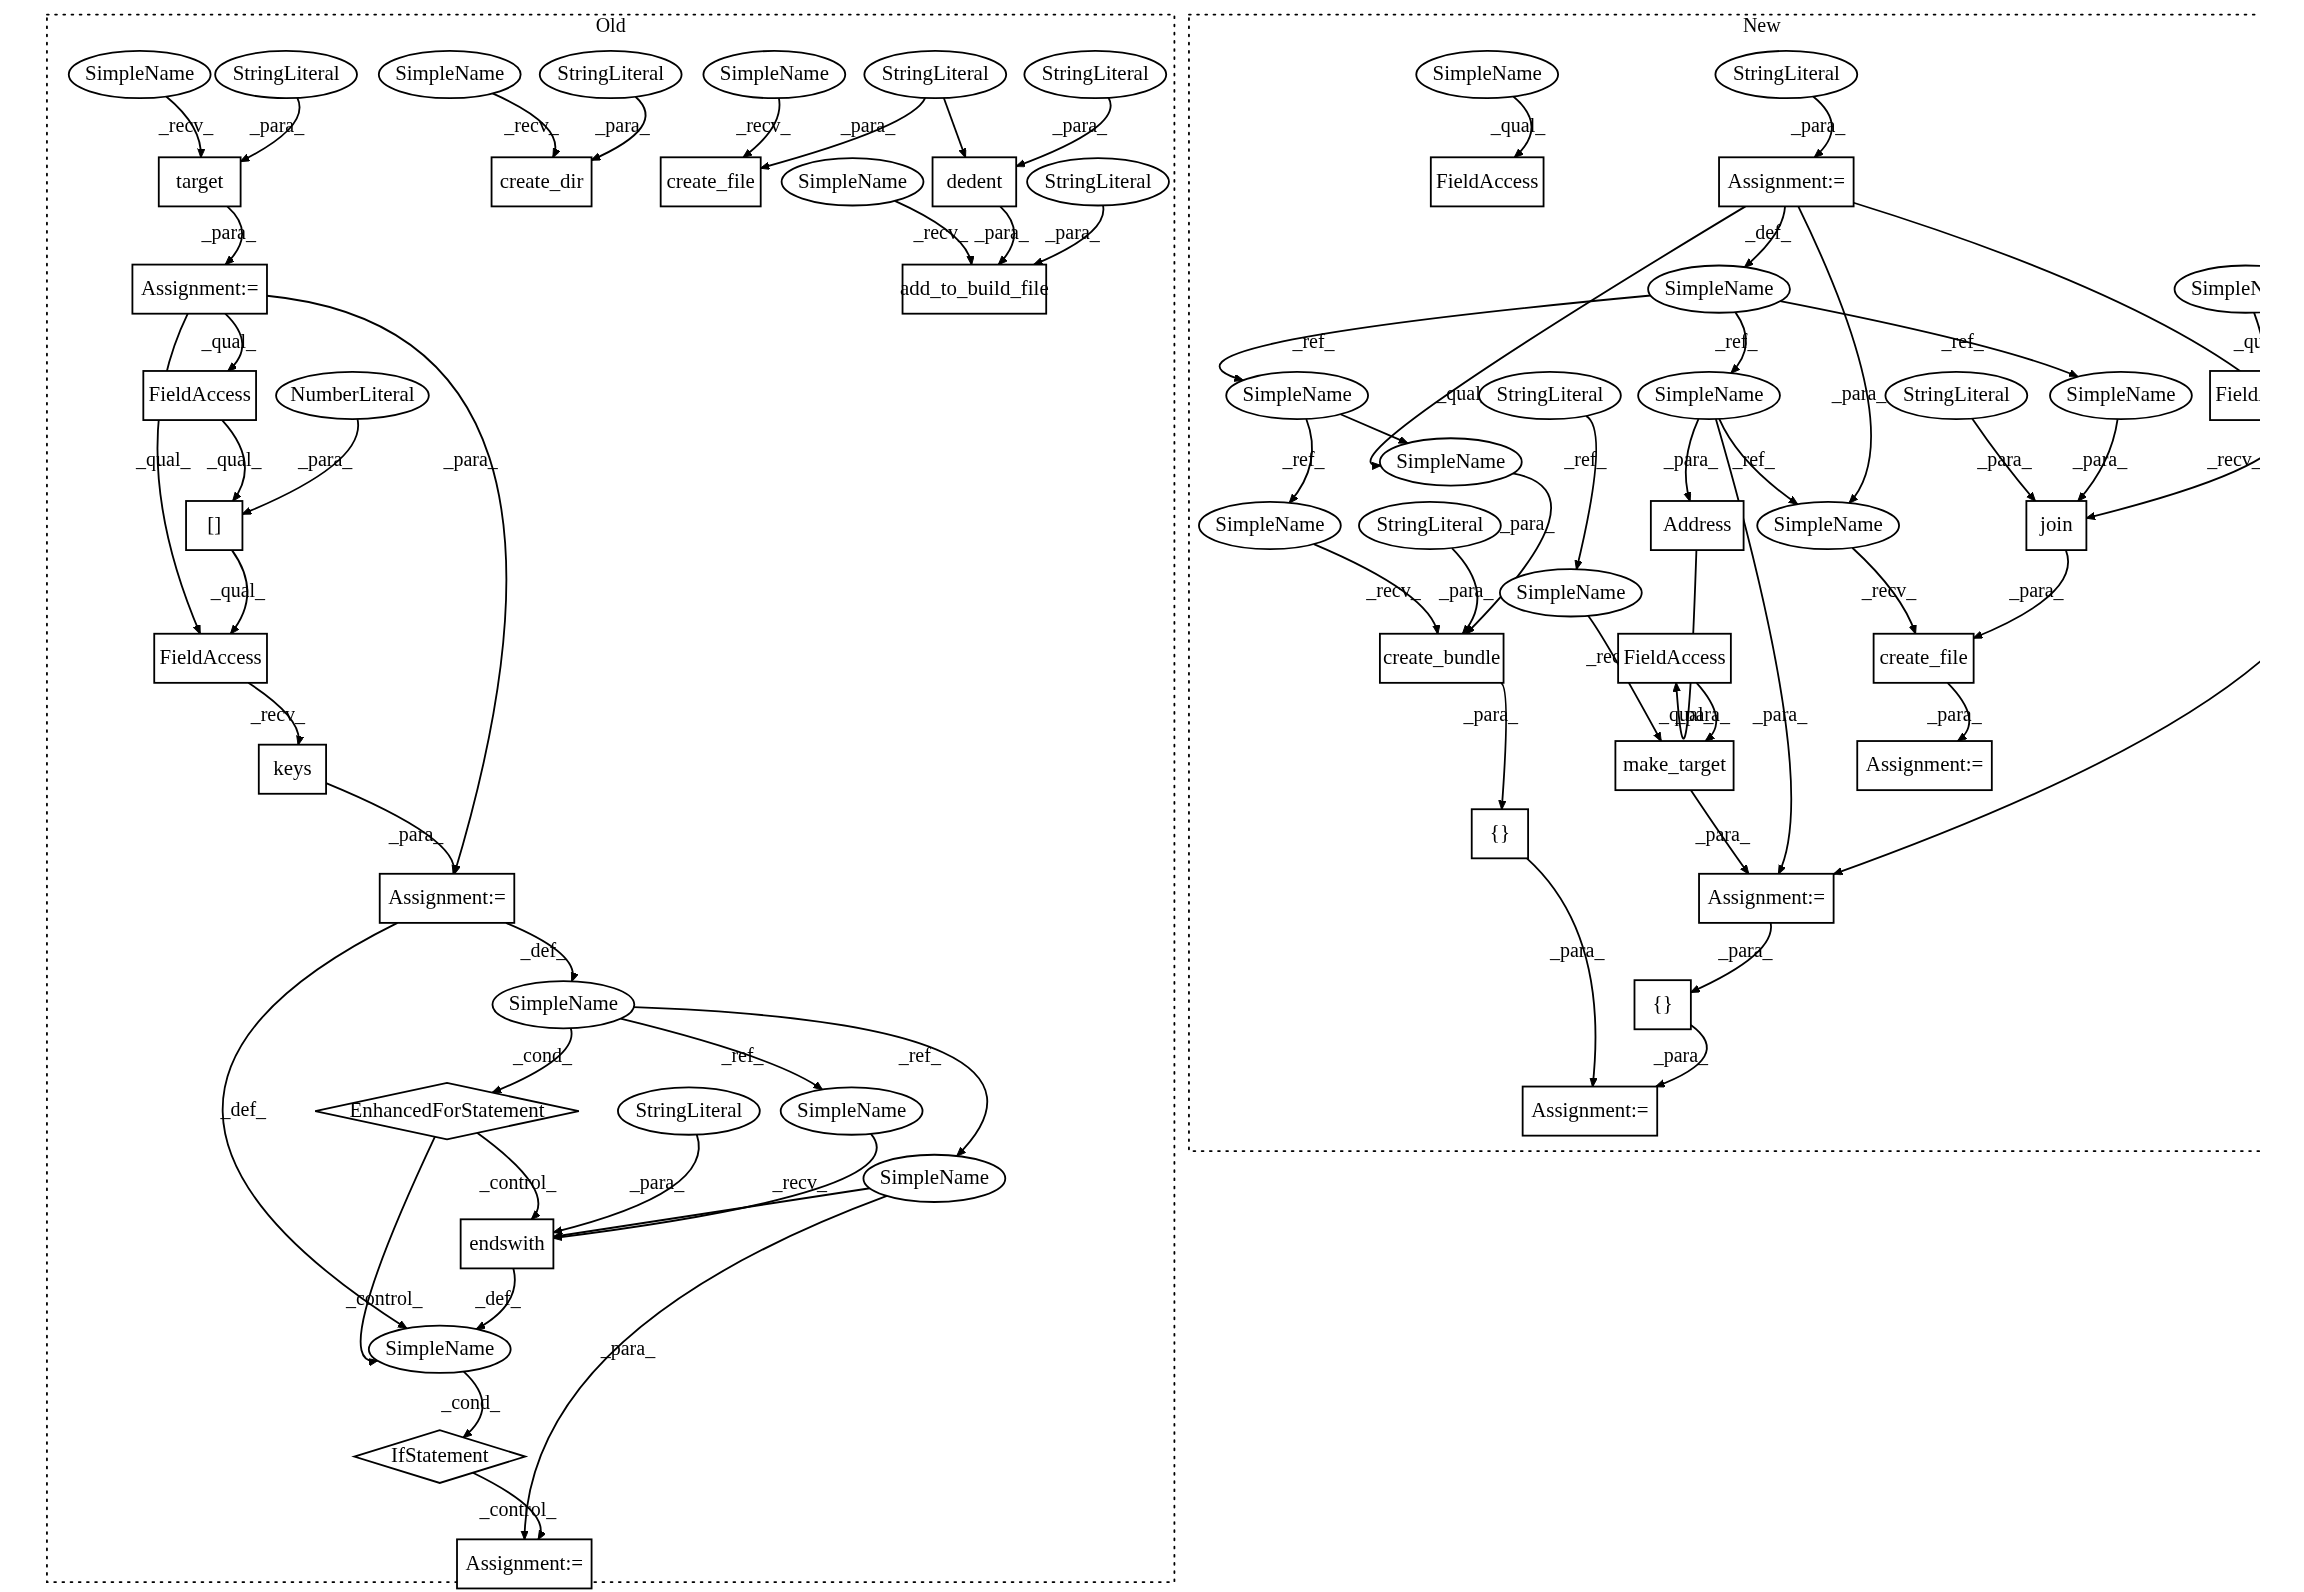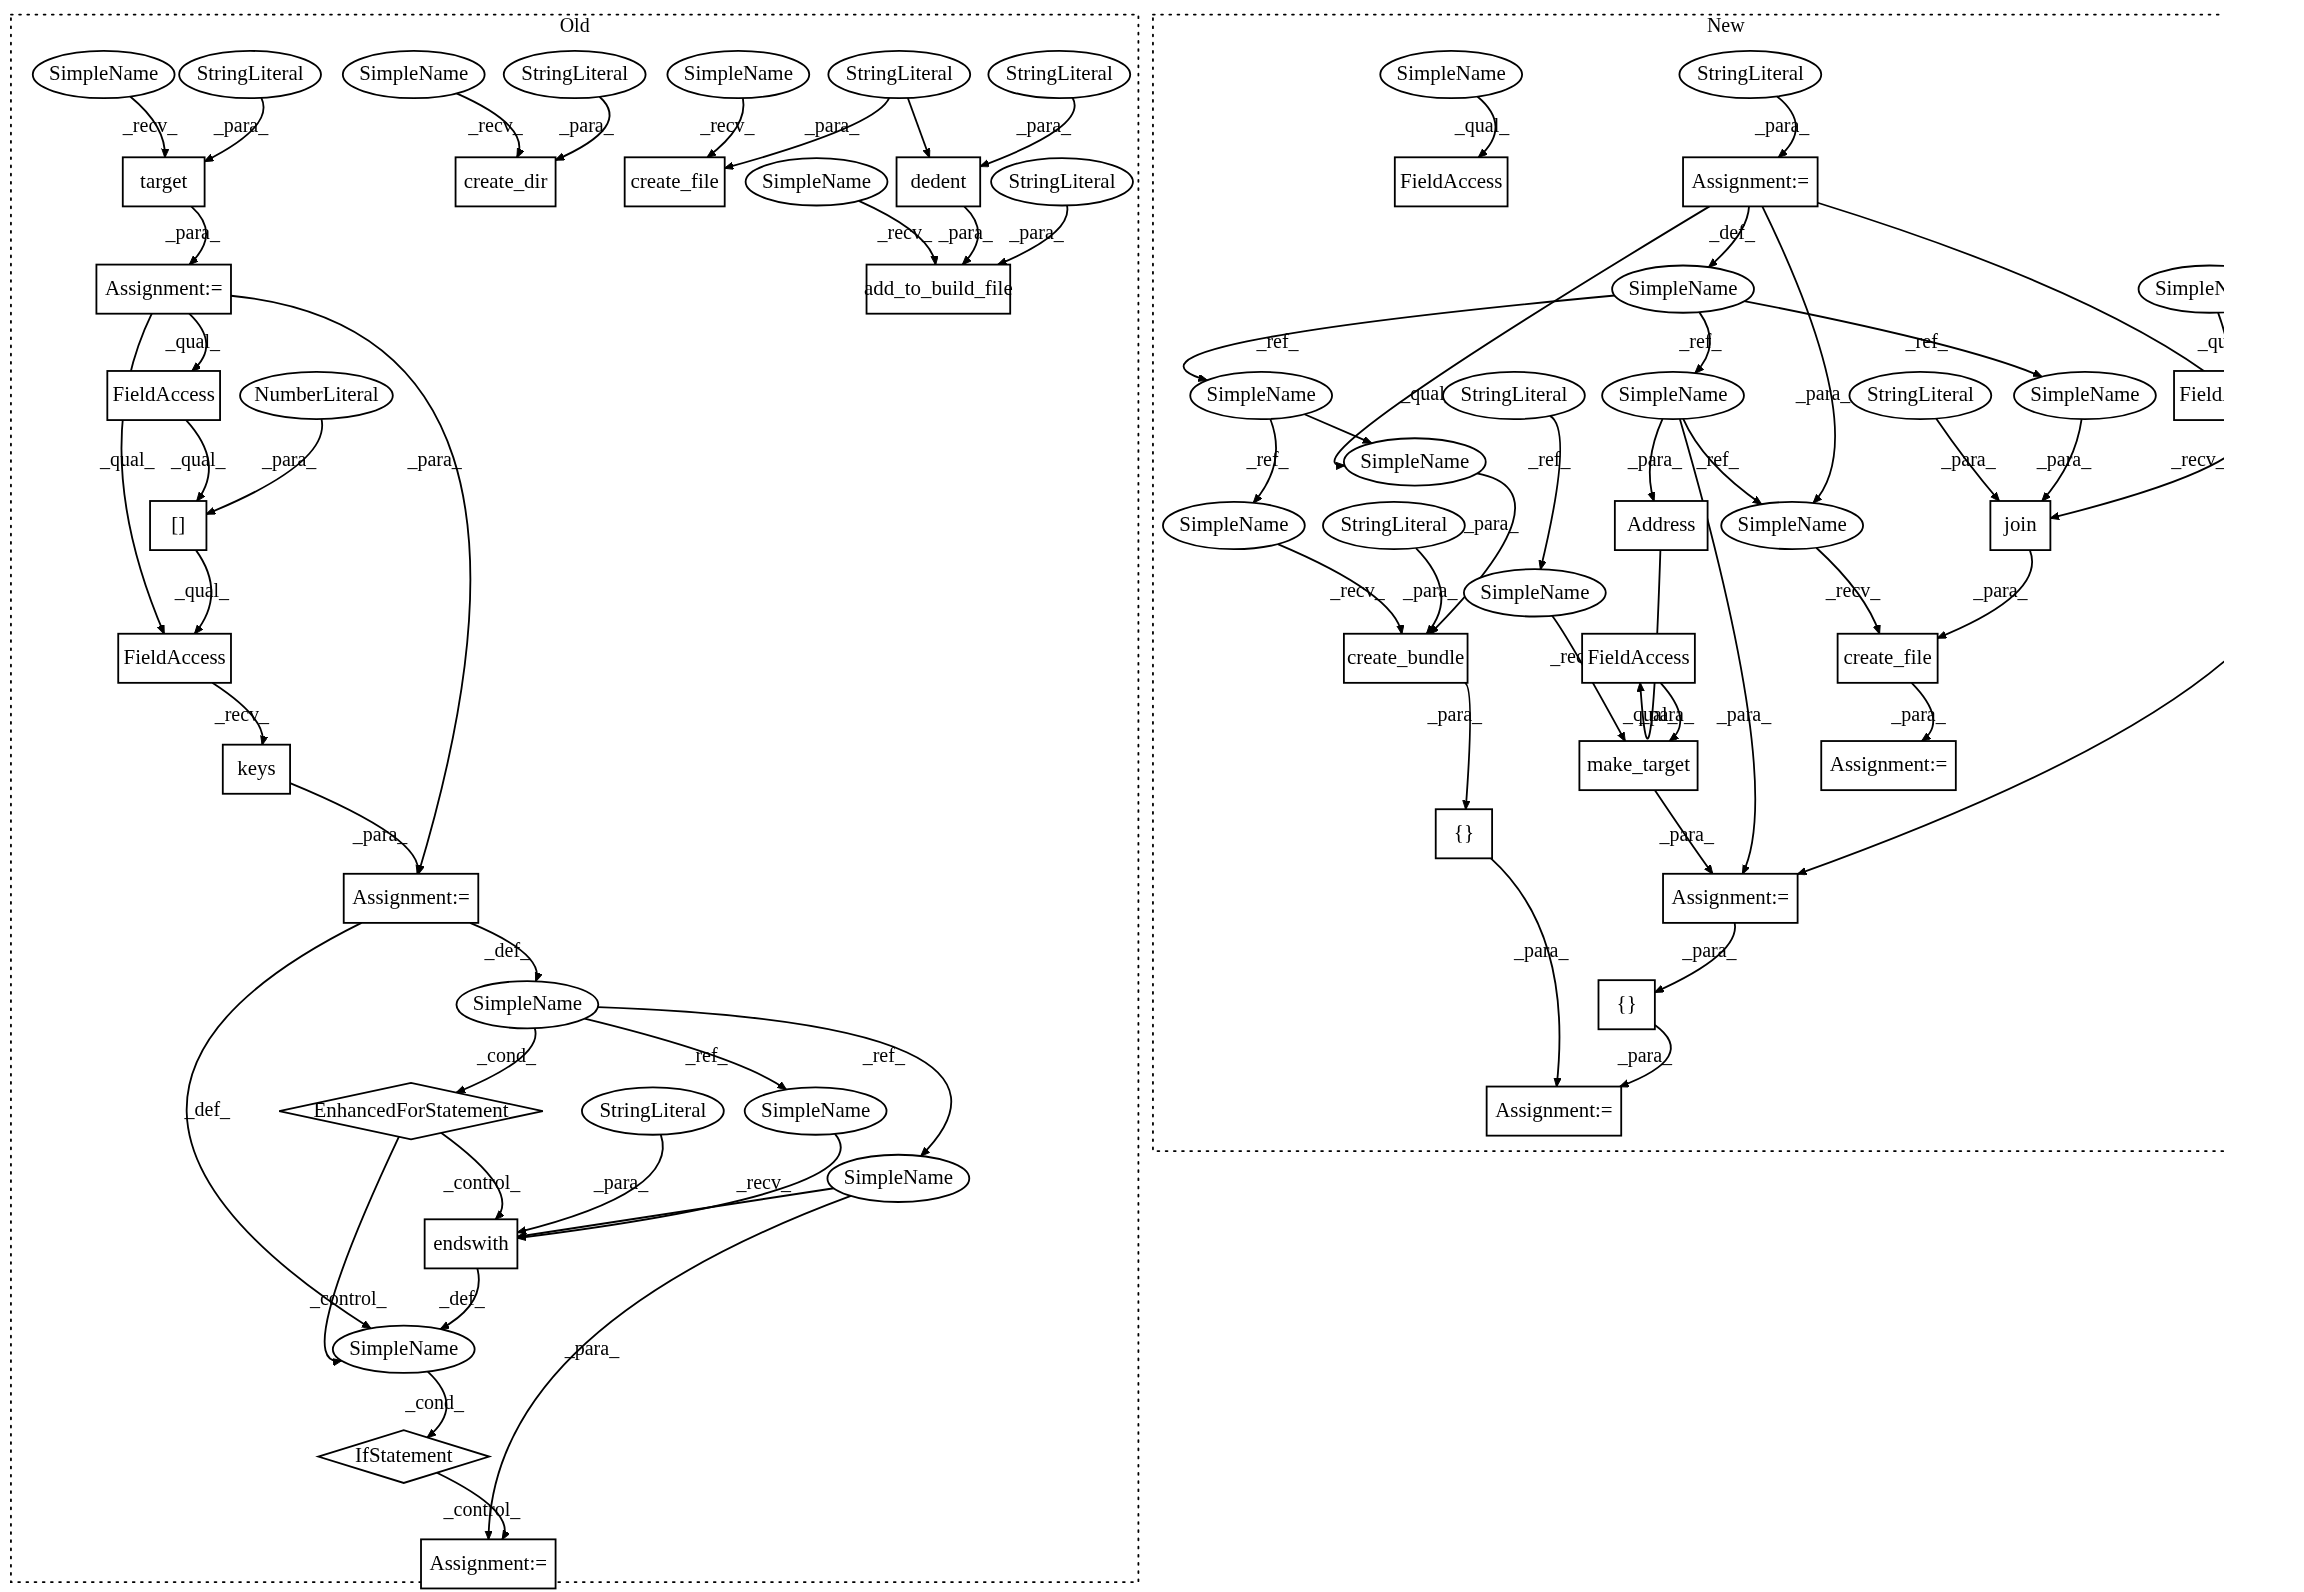--- a/index.html
+++ b/index.html
@@ -1,17 +1,17 @@
 <!DOCTYPE html>
 <html style="font-size:14.5px"><head>
 <meta charset="utf-8">
 <style>
   html,body{margin:0;padding:0;background:#ffffff;}
   body{width:2305px;height:1593px;font-family:"Liberation Serif",serif;}
-  #stage{position:relative;width:2224px;height:1593px;overflow:hidden;}
+  #stage{position:relative;width:2224px;height:1593px;overflow:hidden;margin-left:36px;}
   svg#graph{position:absolute;left:0;top:0;width:2305px;height:1593px;}
   .cluster-box{fill:none;stroke:#000000;stroke-width:2;stroke-dasharray:2 7;stroke-linecap:round;}
   .cluster-title{font-family:"Liberation Serif",serif;font-size:22px;fill:#000;text-anchor:middle;dominant-baseline:middle;}
   .node-shape{fill:#ffffff;stroke:#000000;stroke-width:2;}
   .node-label{font-family:"Liberation Serif",serif;font-size:23px;fill:#000;text-anchor:middle;dominant-baseline:middle;}
   .edge-path{fill:none;stroke:#000000;stroke-width:2;}
   .edge-label{font-family:"Liberation Serif",serif;font-size:22px;fill:#000;text-anchor:middle;dominant-baseline:middle;}
   .arrow-head{fill:#000000;stroke:#000000;stroke-width:1;}
 </style>
 </head>

